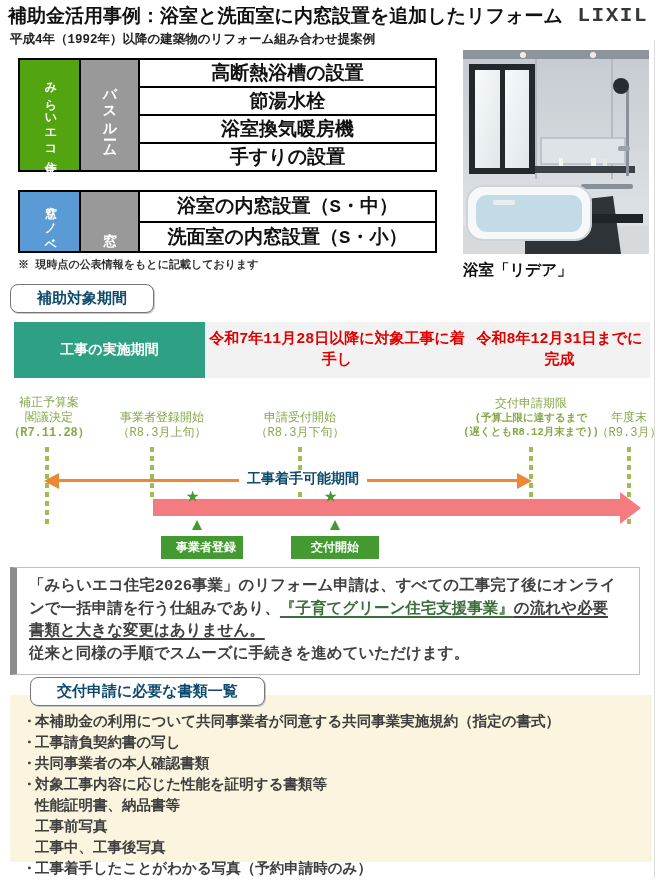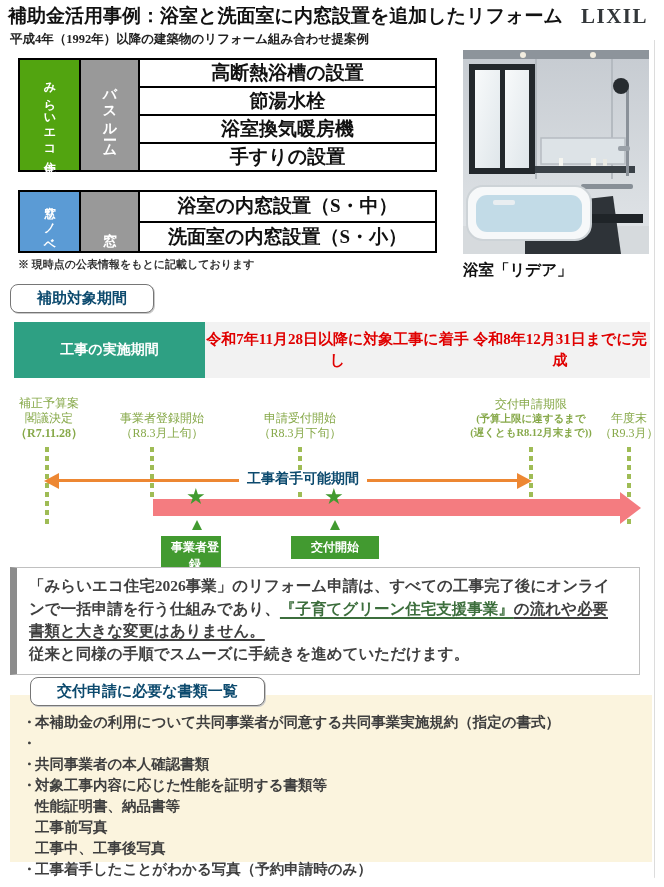--- a/index.html
+++ b/index.html
@@ -1,19 +1,19 @@
 <!DOCTYPE html>
 <html style="--eco-green: #52a410; --window-blue: #5b9bd5; --cell-gray: #999999; --banner-teal: #2ea083; --alert-red: #e00000; --arrow-orange: #ed8733; --arrow-pink: #f47c80; --timeline-green: #87a94a; --dot-green: #9fbc55; --badge-green: #429a30; --link-green: #3c6e3c; --panel-cream: #fbf4de;"><head>
 <meta charset="utf-8">
 <style>
   * { margin:0; padding:0; box-sizing:border-box; }
   html,body { background:#ffffff; }
   .page {
     position:relative; width:664px; height:887px; background:#fff;
-    font-family:Liberation Serif, serif; color:#1a1a1a; overflow:hidden;border-radius:32px;
+    font-family:Liberation Mono, monospace; color:#1a1a1a; overflow:hidden;border-radius:32px;
   }
   .abs { position:absolute; }
 
   
   .title { left:8px; top:3px; font-size:19px; font-weight:700; color:#111; }
   .logo  { right:16px; top:4px; font-size:21px; font-weight:800; letter-spacing:1.5px; color:#33373a; }
   .subtitle { left:10px; top:31px; font-size:12.5px; font-weight:700; color:#222; }
 
   
   .tbl { display:flex; border:2px solid #000; background:#fff; }
@@ -205,38 +205,39 @@
   <div class="abs o-head-r" style="left:517px; top:473px;"></div>
   <div class="abs o-label" style="left:239px; top:470px;">工事着手可能期間</div>
 
   <div class="abs p-bar" style="left:153px; top:499px; width:468px;"></div>
   <div class="abs p-head" style="left:620px; top:492px;"></div>
 
   <div class="abs star" style="left:186px; top:486px;">★</div>
   <div class="abs star" style="left:324px; top:486px;">★</div>
   <div class="abs uparrow" style="left:192px; top:520px;"></div>
   <div class="abs uparrow" style="left:330px; top:520px;"></div>
-  <div class="abs badge" style="left:161px; top:536px; width:60px;padding-left:8px;">事業者登録</div>
+  <div class="abs badge" style="left:161px; top:536px; width:82px;padding-left:8px;">事業者登録</div>
   <div class="abs badge" style="left:291px; top:536px; width:88px;">交付開始</div>
 
   <div class="abs noteblock">
     <span>「みらいエコ住宅2026事業」のリフォーム申請は、すべての工事完了後にオンラインで一括申請を行う仕組みであり、</span><span class="u lnk">『子育てグリーン住宅支援事業』</span><span class="u">の流れや必要書類と大きな変更はありません。</span>
     <div>従来と同様の手順でスムーズに手続きを進めていただけます。</div>
   </div>
 
   <div class="abs cream"></div>
   <div class="abs pill" style="left:30px; top:677px;">交付申請に必要な書類一覧</div>
 
   <div class="abs doclist">
     <div class="doc-item">
         <span class="mk">・</span>
         <span>本補助金の利用について共同事業者が同意する共同事業実施規約（指定の書式）</span>
       </div>
     <div class="doc-item">
         <span class="mk">・</span>
+        <span>工事請負契約書の写し</span>
       </div>
     <div class="doc-item">
         <span class="mk">・</span>
         <span>共同事業者の本人確認書類</span>
       </div>
     <div class="doc-item">
         <span class="mk">・</span>
         <span>対象工事内容に応じた性能を証明する書類等</span>
       </div>
     <div class="doc-item">

